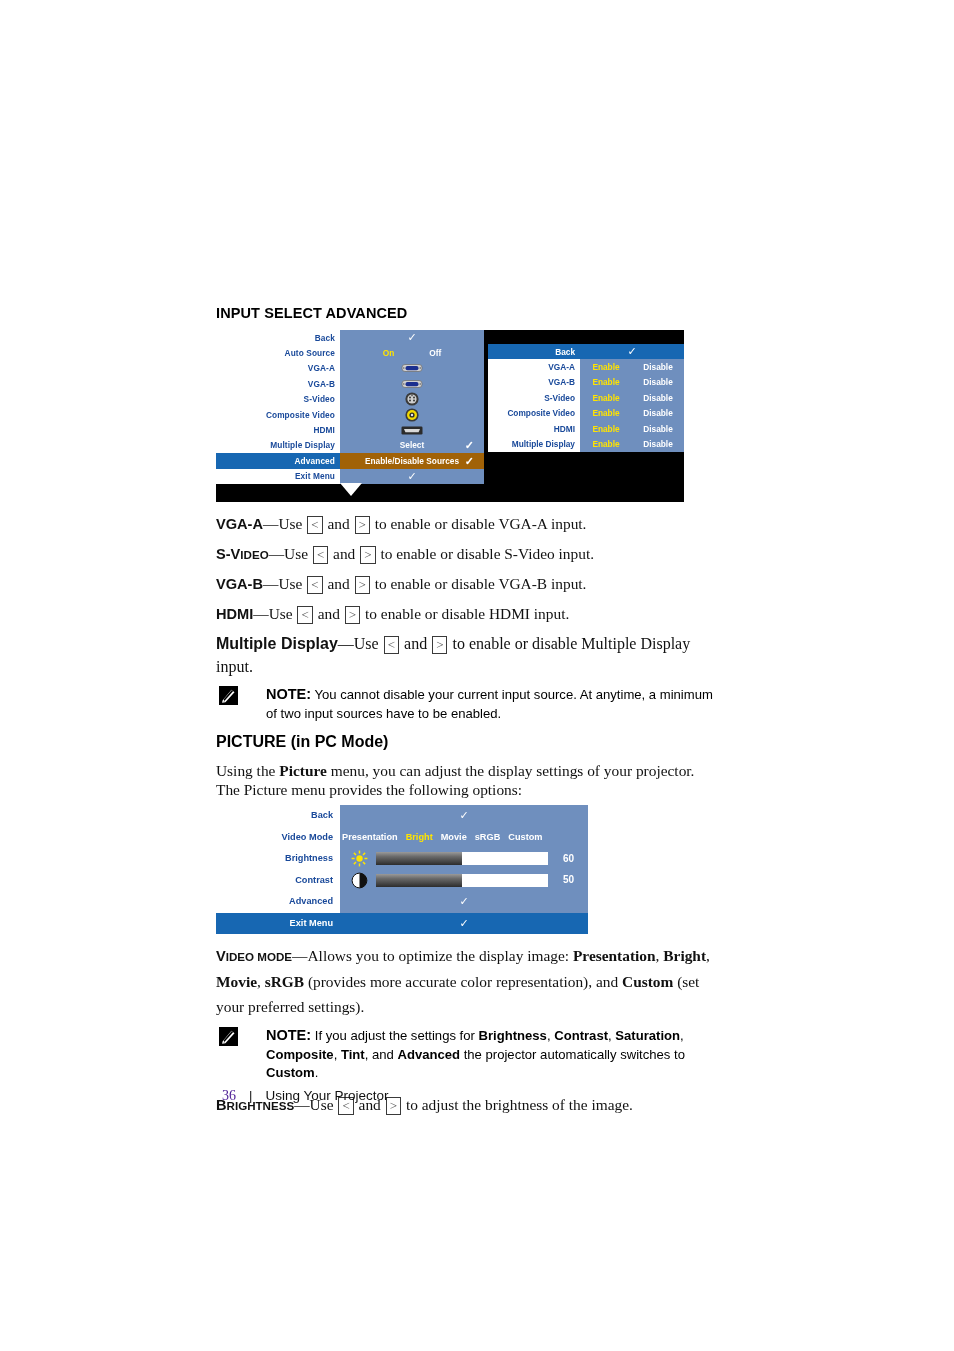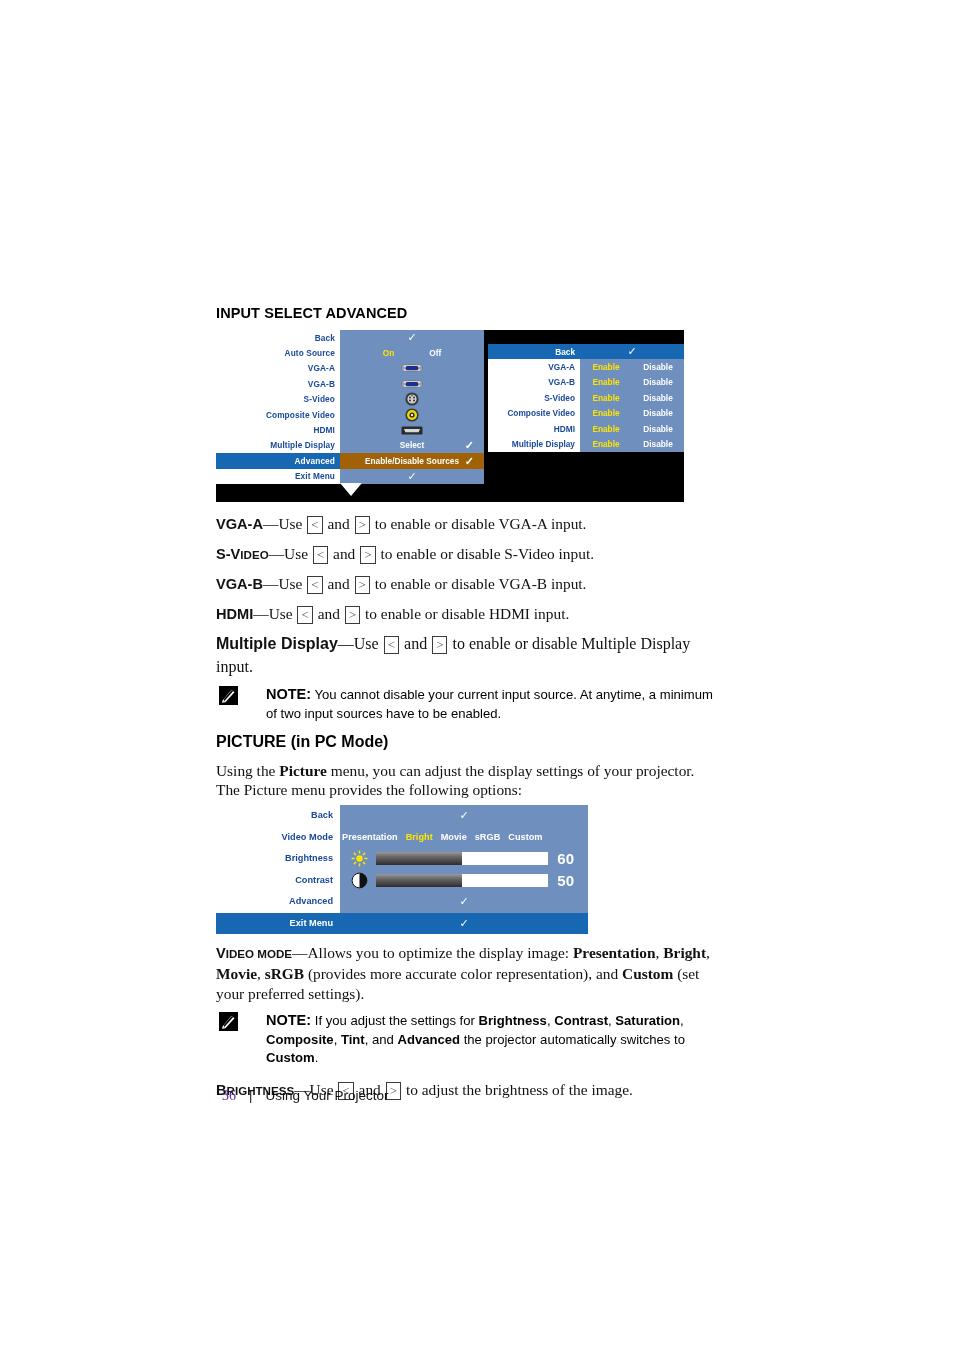--- a/index.html
+++ b/index.html
@@ -281,21 +281,21 @@
     box-sizing: border-box;
   }
   .slider .fill {
     position: absolute; left:0; top:0; bottom:0;
     background: linear-gradient(to bottom, #9a9a9a 0%, #6a6a6a 35%, #2c2c2c 100%);
   }
   .num {
     position: absolute;
     right: 14px;
     color: #ffffff;
-    font-size: 15px;
+    font-size: 10px;
     font-weight: bold;
   }
 
   .bright-ico { width: 22px; display:flex; justify-content:center; margin-left: 8px;}
   .contrast-ico { width: 22px; display:flex; justify-content:center; margin-left: 8px;}
 
   
   .footer {
     position: absolute;
     left: 222px;
@@ -614,21 +614,21 @@
       </div>
 
       <div class="p-row exit">
         <div class="p-lbl">Exit Menu</div>
         <div class="p-val">
           <span class="check">✓</span>
         </div>
       </div>
     </div>
 
-    <p class="body" style="line-height:20px;">
+    <p class="body" style="line-height:25px;">
       <span class="term-sc"><span>V</span><span class="sc">IDEO MODE</span></span><span>—Allows you to optimize the display image: </span><span class="bold-serif">Presentation</span><span>, </span><span class="bold-serif">Bright</span><span>, </span><span class="bold-serif">Movie</span><span>, </span><span class="bold-serif">sRGB</span><span> (provides more accurate color representation), and </span><span class="bold-serif">Custom</span><span> (set your preferred settings).</span>
     </p>
 
     <div class="note">
       <span class="note-icon">
         <svg width="19" height="19" viewBox="0 0 19 19">
           <rect width="19" height="19" fill="#000"></rect>
           <path d="M3.5 14.5 L12.5 3.8 L15.5 6.2 L6.4 16.2 Z" fill="#fff"></path>
           <path d="M4.6 13.6 L12.8 4.0 L14.2 5.1 L5.4 14.9 Z" fill="#000"></path>
           <path d="M3.5 14.5 L6.4 16.2 L3.1 16.8 Z" fill="#fff"></path>

